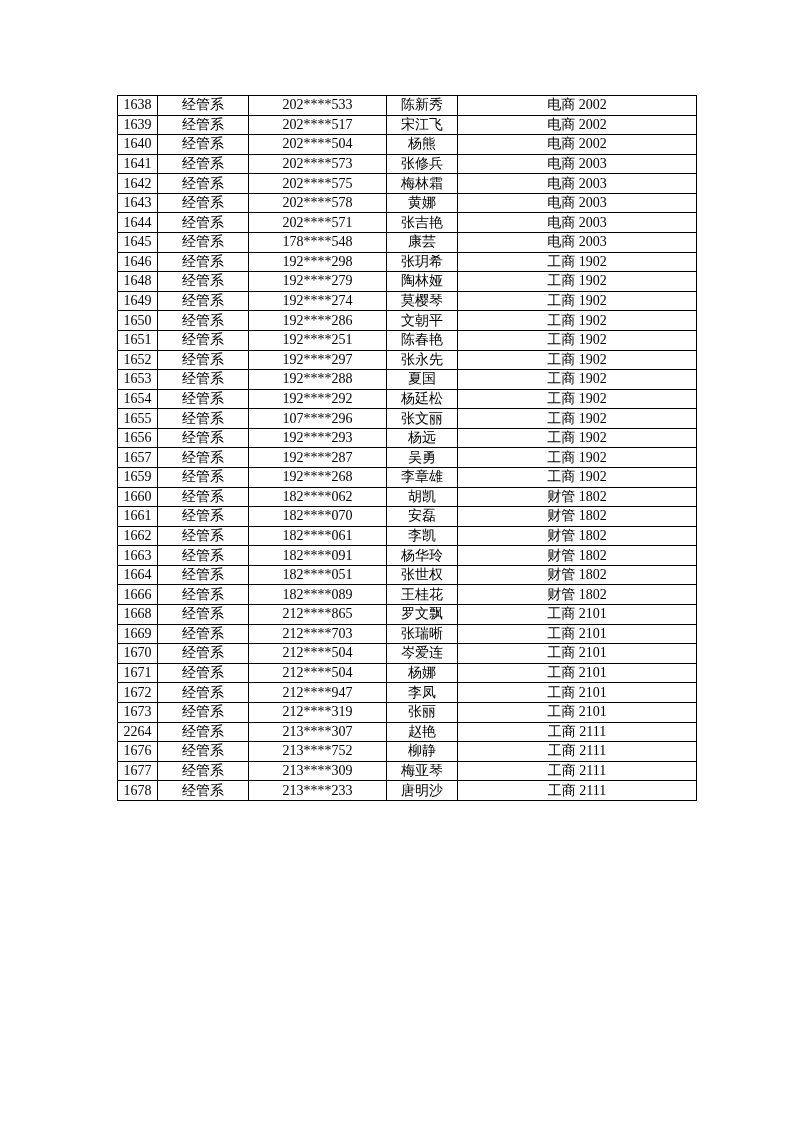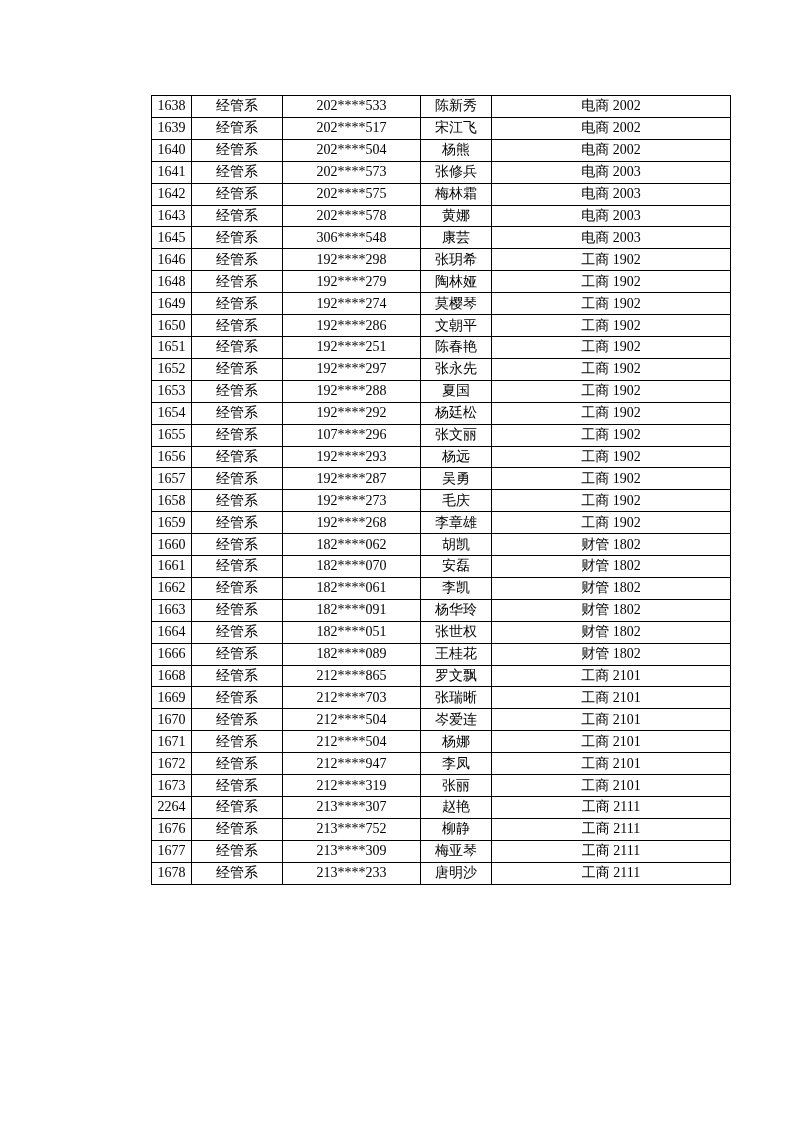--- a/index.html
+++ b/index.html
@@ -18,24 +18,23 @@
   .page {
     position: absolute;
     inset: 0;
     background: #ffffff;
   }
   table.roster {
     position: absolute;
     left: 117px;
     top: 95px;
     width: 579px;
-    height: 790px;
+    height: 706px;
     border-collapse: collapse;
     table-layout: fixed;
-    margin-left: 34px;
   }
   table.roster td {
     border: 1px solid #000000;
     text-align: center;
     vertical-align: middle;
     font-size: 14px;
     line-height: 1;
     padding: 0;
     white-space: nowrap;
     overflow: hidden;
@@ -95,23 +94,30 @@
           <td>电商 2003</td>
         </tr>
         <tr>
           <td>1643</td>
           <td>经管系</td>
           <td>202****578</td>
           <td>黄娜</td>
           <td>电商 2003</td>
         </tr>
         <tr>
+          <td>1644</td>
+          <td>经管系</td>
+          <td>202****571</td>
+          <td>张吉艳</td>
+          <td>电商 2003</td>
+        </tr>
+        <tr>
           <td>1645</td>
           <td>经管系</td>
-          <td>306****548</td>
+          <td>178****548</td>
           <td>康芸</td>
           <td>电商 2003</td>
         </tr>
         <tr>
           <td>1646</td>
           <td>经管系</td>
           <td>192****298</td>
           <td>张玥希</td>
           <td>工商 1902</td>
         </tr>
@@ -176,27 +182,20 @@
           <td>经管系</td>
           <td>192****293</td>
           <td>杨远</td>
           <td>工商 1902</td>
         </tr>
         <tr>
           <td>1657</td>
           <td>经管系</td>
           <td>192****287</td>
           <td>吴勇</td>
-          <td>工商 1902</td>
-        </tr>
-        <tr>
-          <td>1658</td>
-          <td>经管系</td>
-          <td>192****273</td>
-          <td>毛庆</td>
           <td>工商 1902</td>
         </tr>
         <tr>
           <td>1659</td>
           <td>经管系</td>
           <td>192****268</td>
           <td>李章雄</td>
           <td>工商 1902</td>
         </tr>
         <tr>

